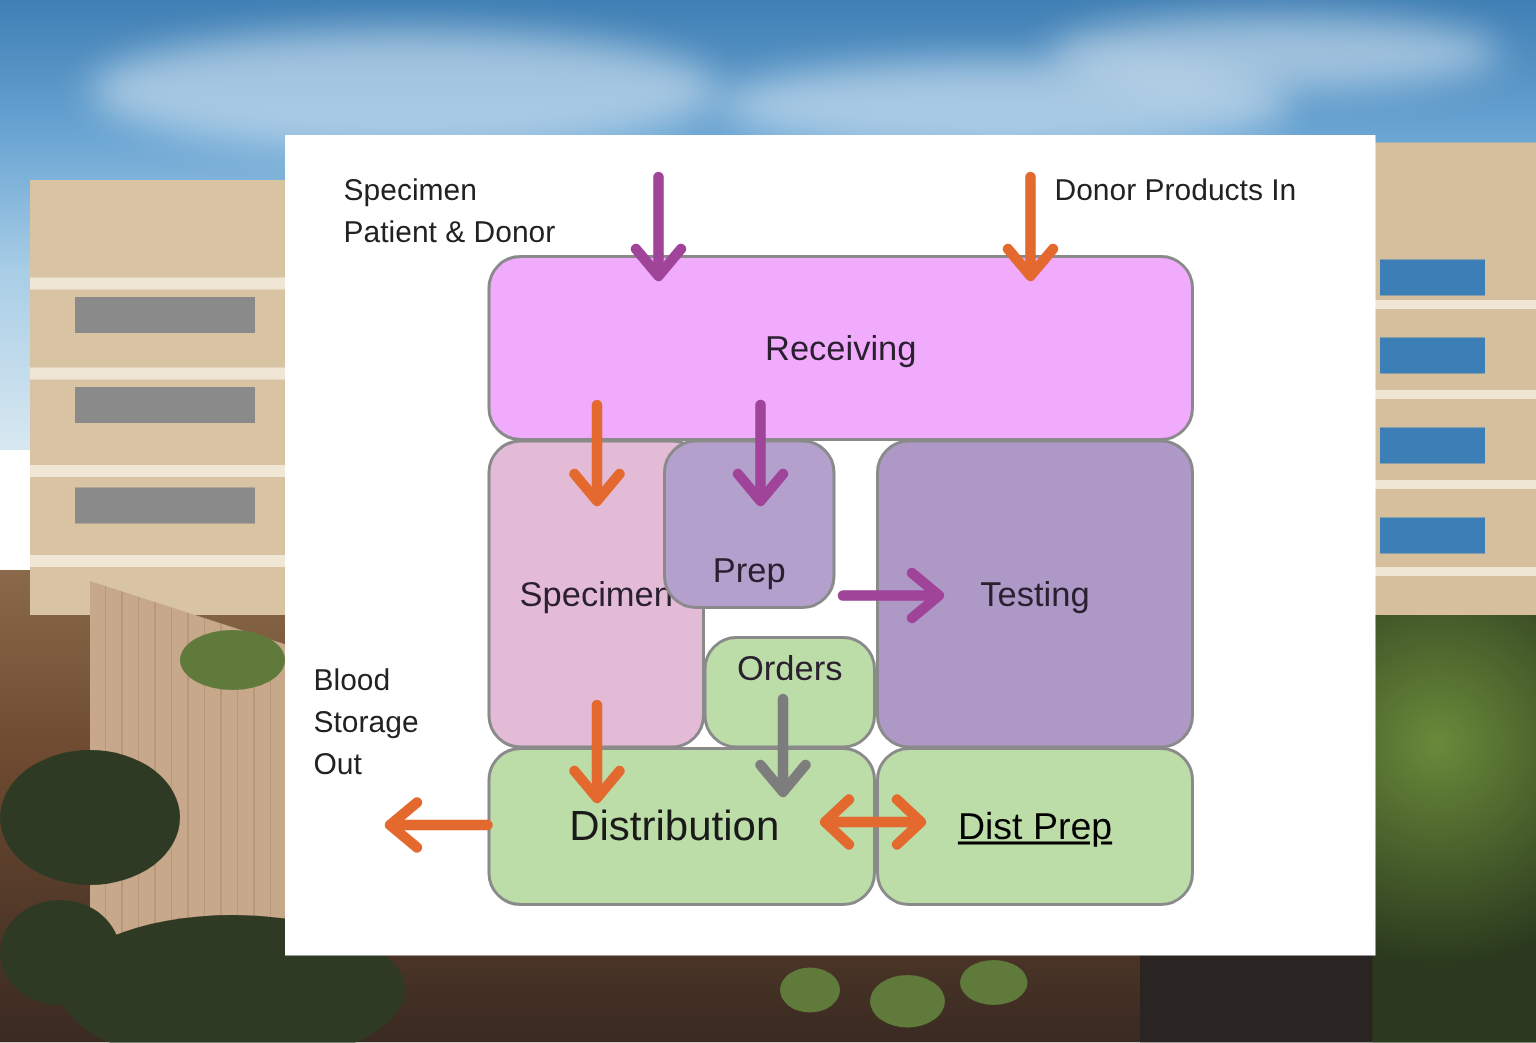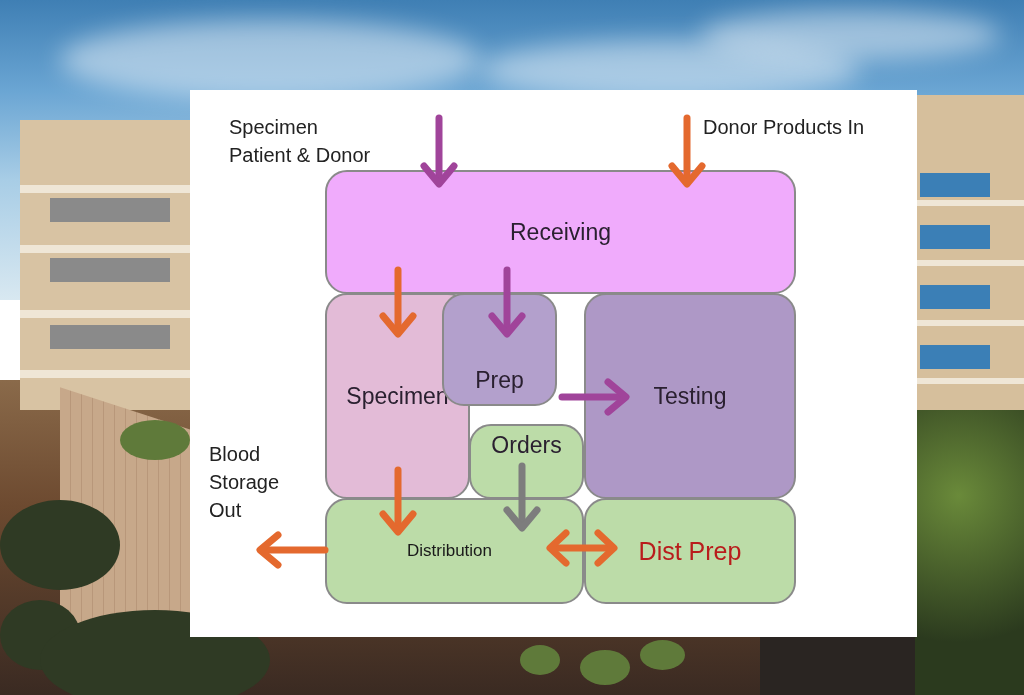--- a/index.html
+++ b/index.html
@@ -93,25 +93,25 @@
 </div>
 <div class="box" style="left:442px;top:293px;width:115px;height:113px;background:#b3a0cc;align-items:flex-start;padding-top:72px;">
   <span>Prep</span>
 </div>
 <div class="box" style="left:584px;top:293px;width:212px;height:206px;background:#ae98c6;">
   <span style="margin-left:0;">Testing</span>
 </div>
 <div class="box" style="left:469px;top:424px;width:115px;height:75px;background:#bcdca8;align-items:flex-start;padding-top:6px;font-size:23px;">
   <span>Orders</span>
 </div>
-<div class="box" style="left:325px;top:498px;width:259px;height:106px;background:#bcdca8;font-size:17px;padding-right:10px;">
+<div class="box" style="left:325px;top:498px;width:259px;height:106px;background:#bcdca8;font-size:28px;padding-right:10px;">
   <span style="color:#1a1a1a;">Distribution</span>
 </div>
 <div class="box" style="left:584px;top:498px;width:212px;height:106px;background:#bcdca8;font-size:25px;">
-  <span style="color:#b91c1c;">Dist Prep</span>
+  <span style="color:#000000;text-decoration:underline;">Dist Prep</span>
 </div>
 
 <svg class="arrows" viewBox="0 0 1024 695">
   <g fill="none" stroke-width="7" stroke-linecap="round" stroke-linejoin="round">
 
     <g stroke="#a0449a">
       <line x1="439" y1="118" x2="439" y2="182"></line>
       <polyline points="424,166 439,184 454,166"></polyline>
     </g>
 

